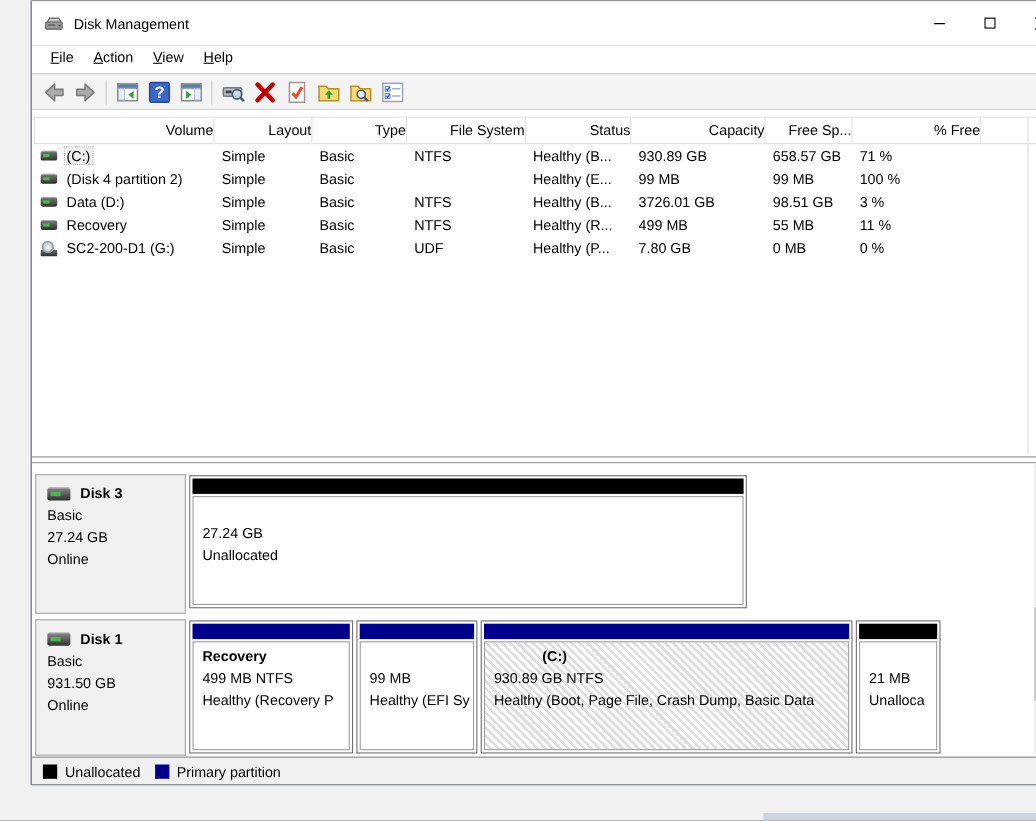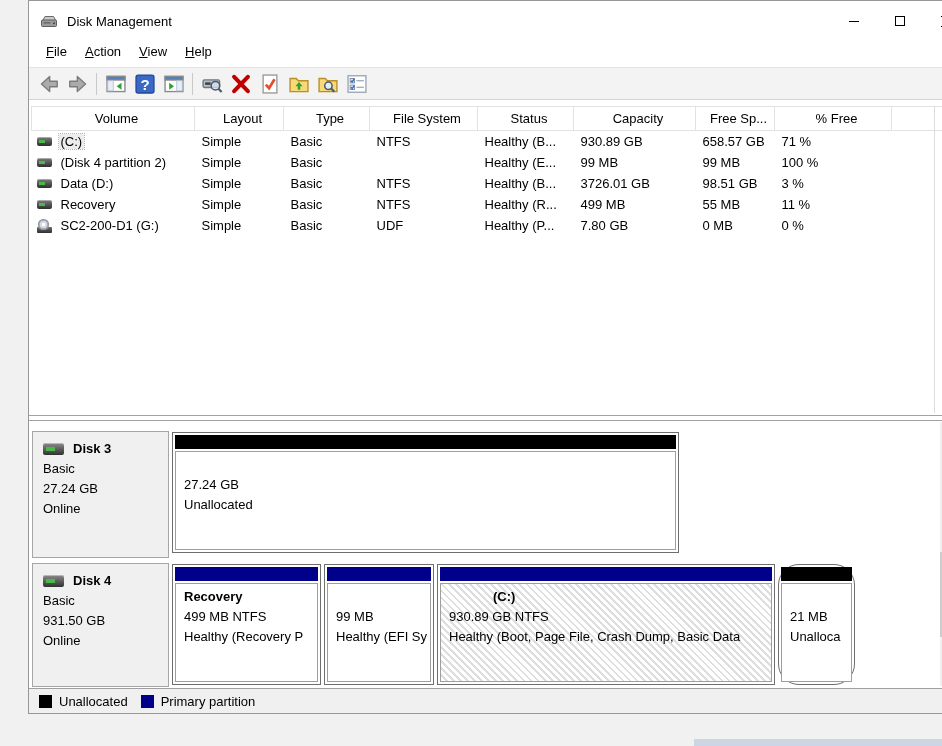--- a/index.html
+++ b/index.html
@@ -27,21 +27,21 @@
     border-top:1px solid #e3e3e3;border-bottom:1px solid #d4d4d4;box-sizing:border-box;
     display:flex;align-items:center;padding-left:5px;}
   .tool-btn{width:29px;height:26px;display:flex;align-items:center;justify-content:center;}
   .tool-ico{display:flex;}
   .tool-sep{width:1px;height:22px;background:#c9c9c9;margin:0 4px;}
 
   
   .toppane{position:absolute;top:99px;left:0;right:0;height:315px;background:#fff;}
   .toppane::after{content:"";position:absolute;left:905px;top:6px;bottom:2px;width:1px;background:#dcdcdc;}
   table{border-collapse:collapse;table-layout:fixed;width:933px;margin:6px 0 0 2px;font-size:13px;}
-  thead th{font-weight:normal;text-align:center;height:23px;padding:0 0 0 7px;
+  thead th{font-weight:normal;text-align:right;height:23px;padding:0 0 0 7px;
     border:1px solid #e2e2e2;background:#fff;overflow:hidden;white-space:nowrap;}
   tbody td{height:21px;padding:0 0 0 7px;overflow:hidden;white-space:nowrap;}
   td.vol{padding-left:5px;}
   .vol-inner{display:flex;align-items:center;gap:7px;height:21px;}
   .vol-label{padding:0 2px;}
   .vol-label.sel{background:#ededed;outline:1px dotted #b5b5b5;}
 
   .disk-ico{width:15px;height:9px;border-radius:2px;background:linear-gradient(#7d7d7d,#2e2e2e);
     position:relative;flex:none;box-shadow:inset 0 1px 0 rgba(255,255,255,.35);}
   .disk-ico::after{content:"";position:absolute;left:2px;top:3px;width:6px;height:3px;background:#49b749;}
@@ -369,21 +369,21 @@
                 <div>27.24 GB</div>
                 <div>Unallocated</div>
               </div>
             </div>
           </div>
         </div>
         <div class="disk-row second">
           <div class="disk-hdr">
             <div class="dh-line1">
               <span class="hdr-disk-ico"></span>
-              <span>Disk 4</span>
+              <span>Disk 1</span>
             </div>
             <div>Basic</div>
             <div>931.50 GB</div>
             <div>Online</div>
           </div>
           <div class="parts">
             <div class="part primary" style="width: 149px;">
               <div class="part-bar" style="background: rgb(0, 0, 139);"></div>
               <div class="part-body">
                 <div class="l1">Recovery</div>
@@ -400,21 +400,21 @@
               </div>
             </div>
             <div class="part primary selected" style="width: 338px;">
               <div class="part-bar" style="background: rgb(0, 0, 139);"></div>
               <div class="part-body">
                 <div class="l1">(C:)</div>
                 <div>930.89 GB NTFS</div>
                 <div>Healthy (Boot, Page File, Crash Dump, Basic Data</div>
               </div>
             </div>
-            <div class="part unallocated" style="width: 77px; border-radius: 21px;">
+            <div class="part unallocated" style="width: 77px;">
               <div class="part-bar" style="background: rgb(0, 0, 0);"></div>
               <div class="part-body">
                 <div class="l1">&nbsp;</div>
                 <div>21 MB</div>
                 <div>Unalloca</div>
               </div>
             </div>
           </div>
         </div>
       </div>

